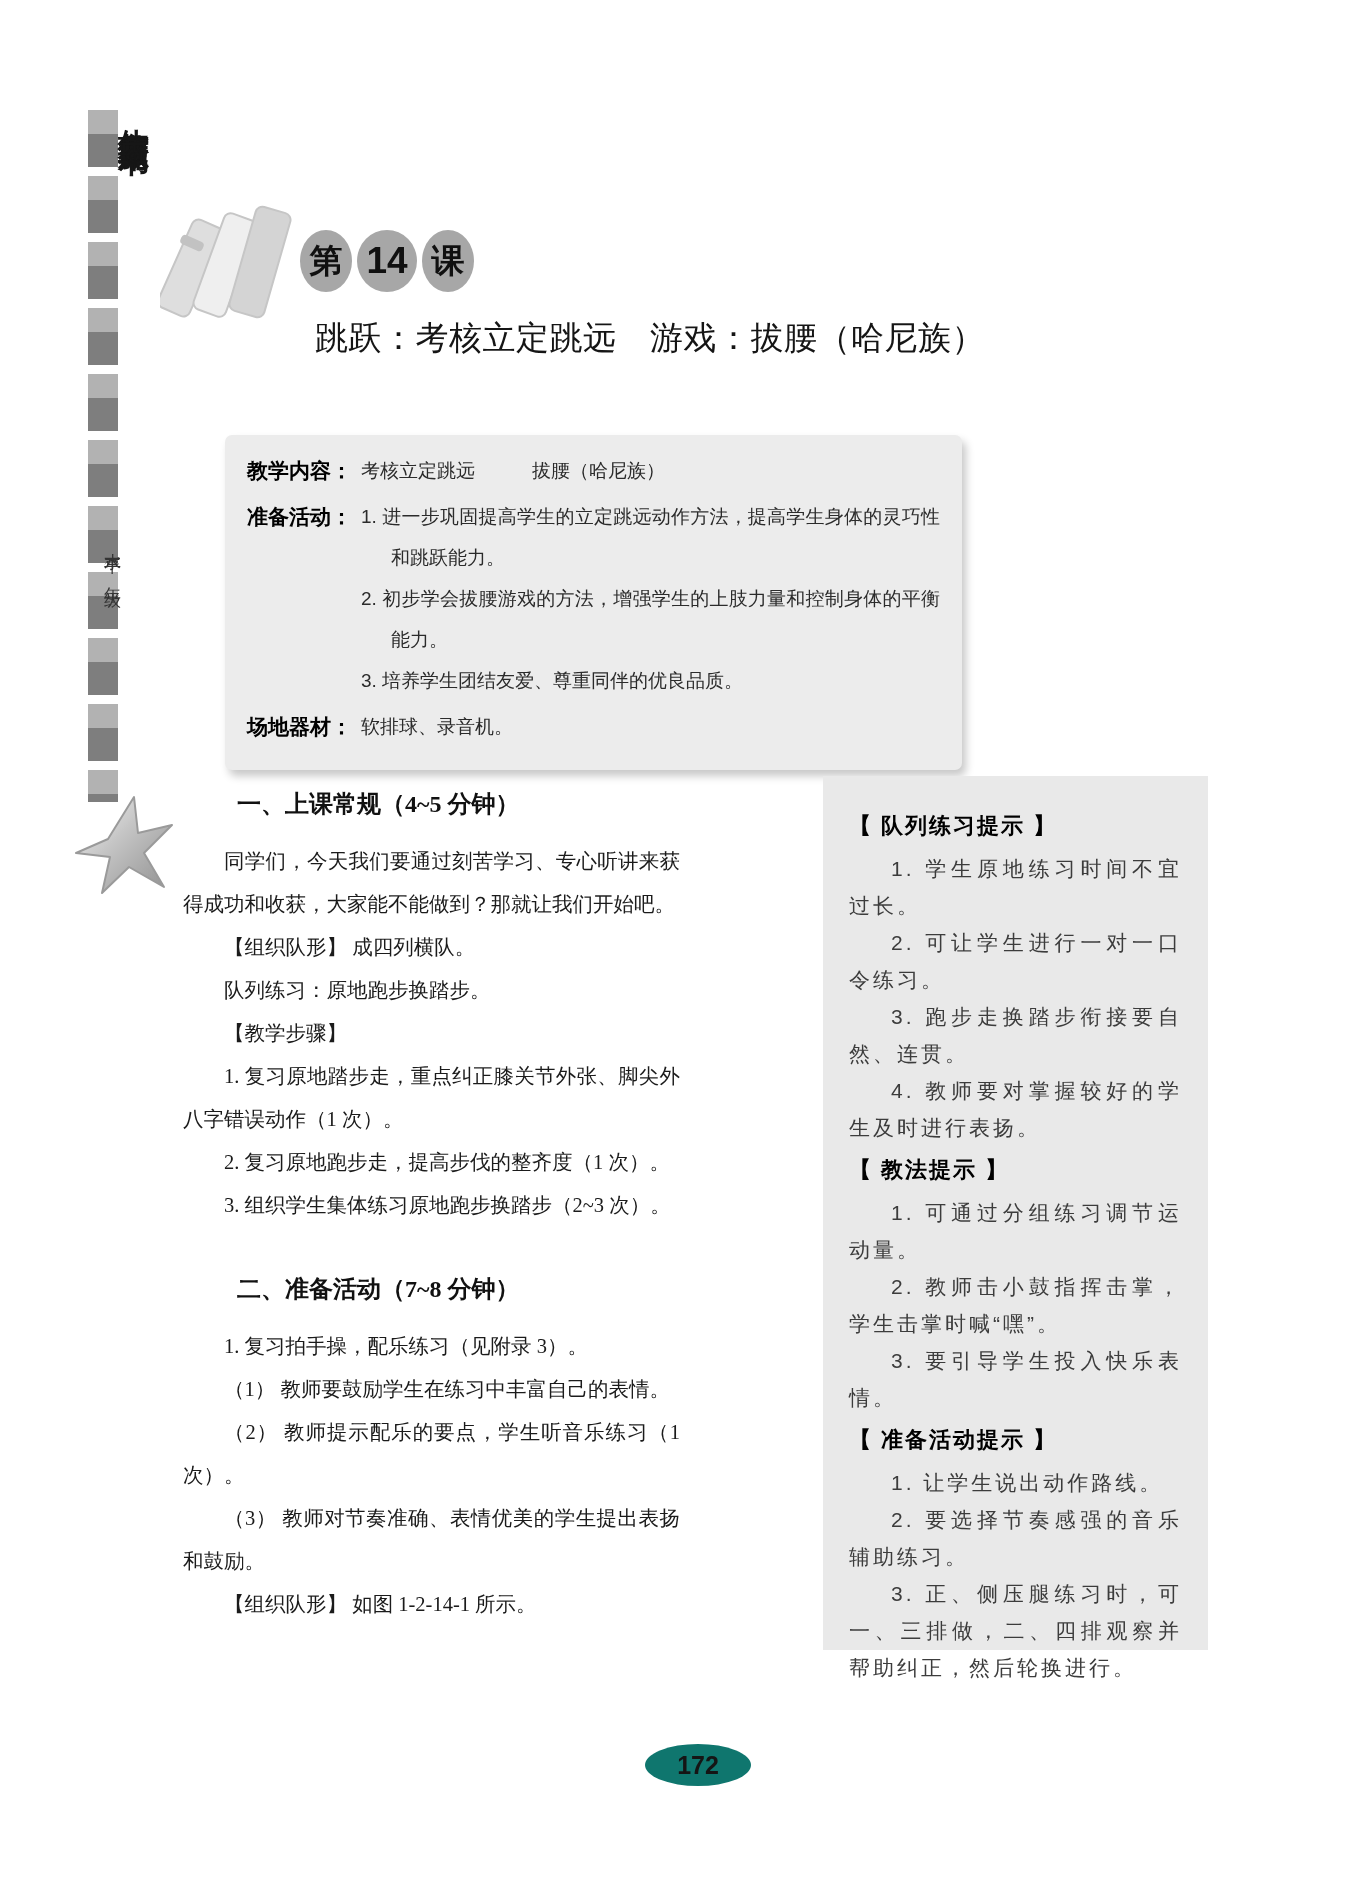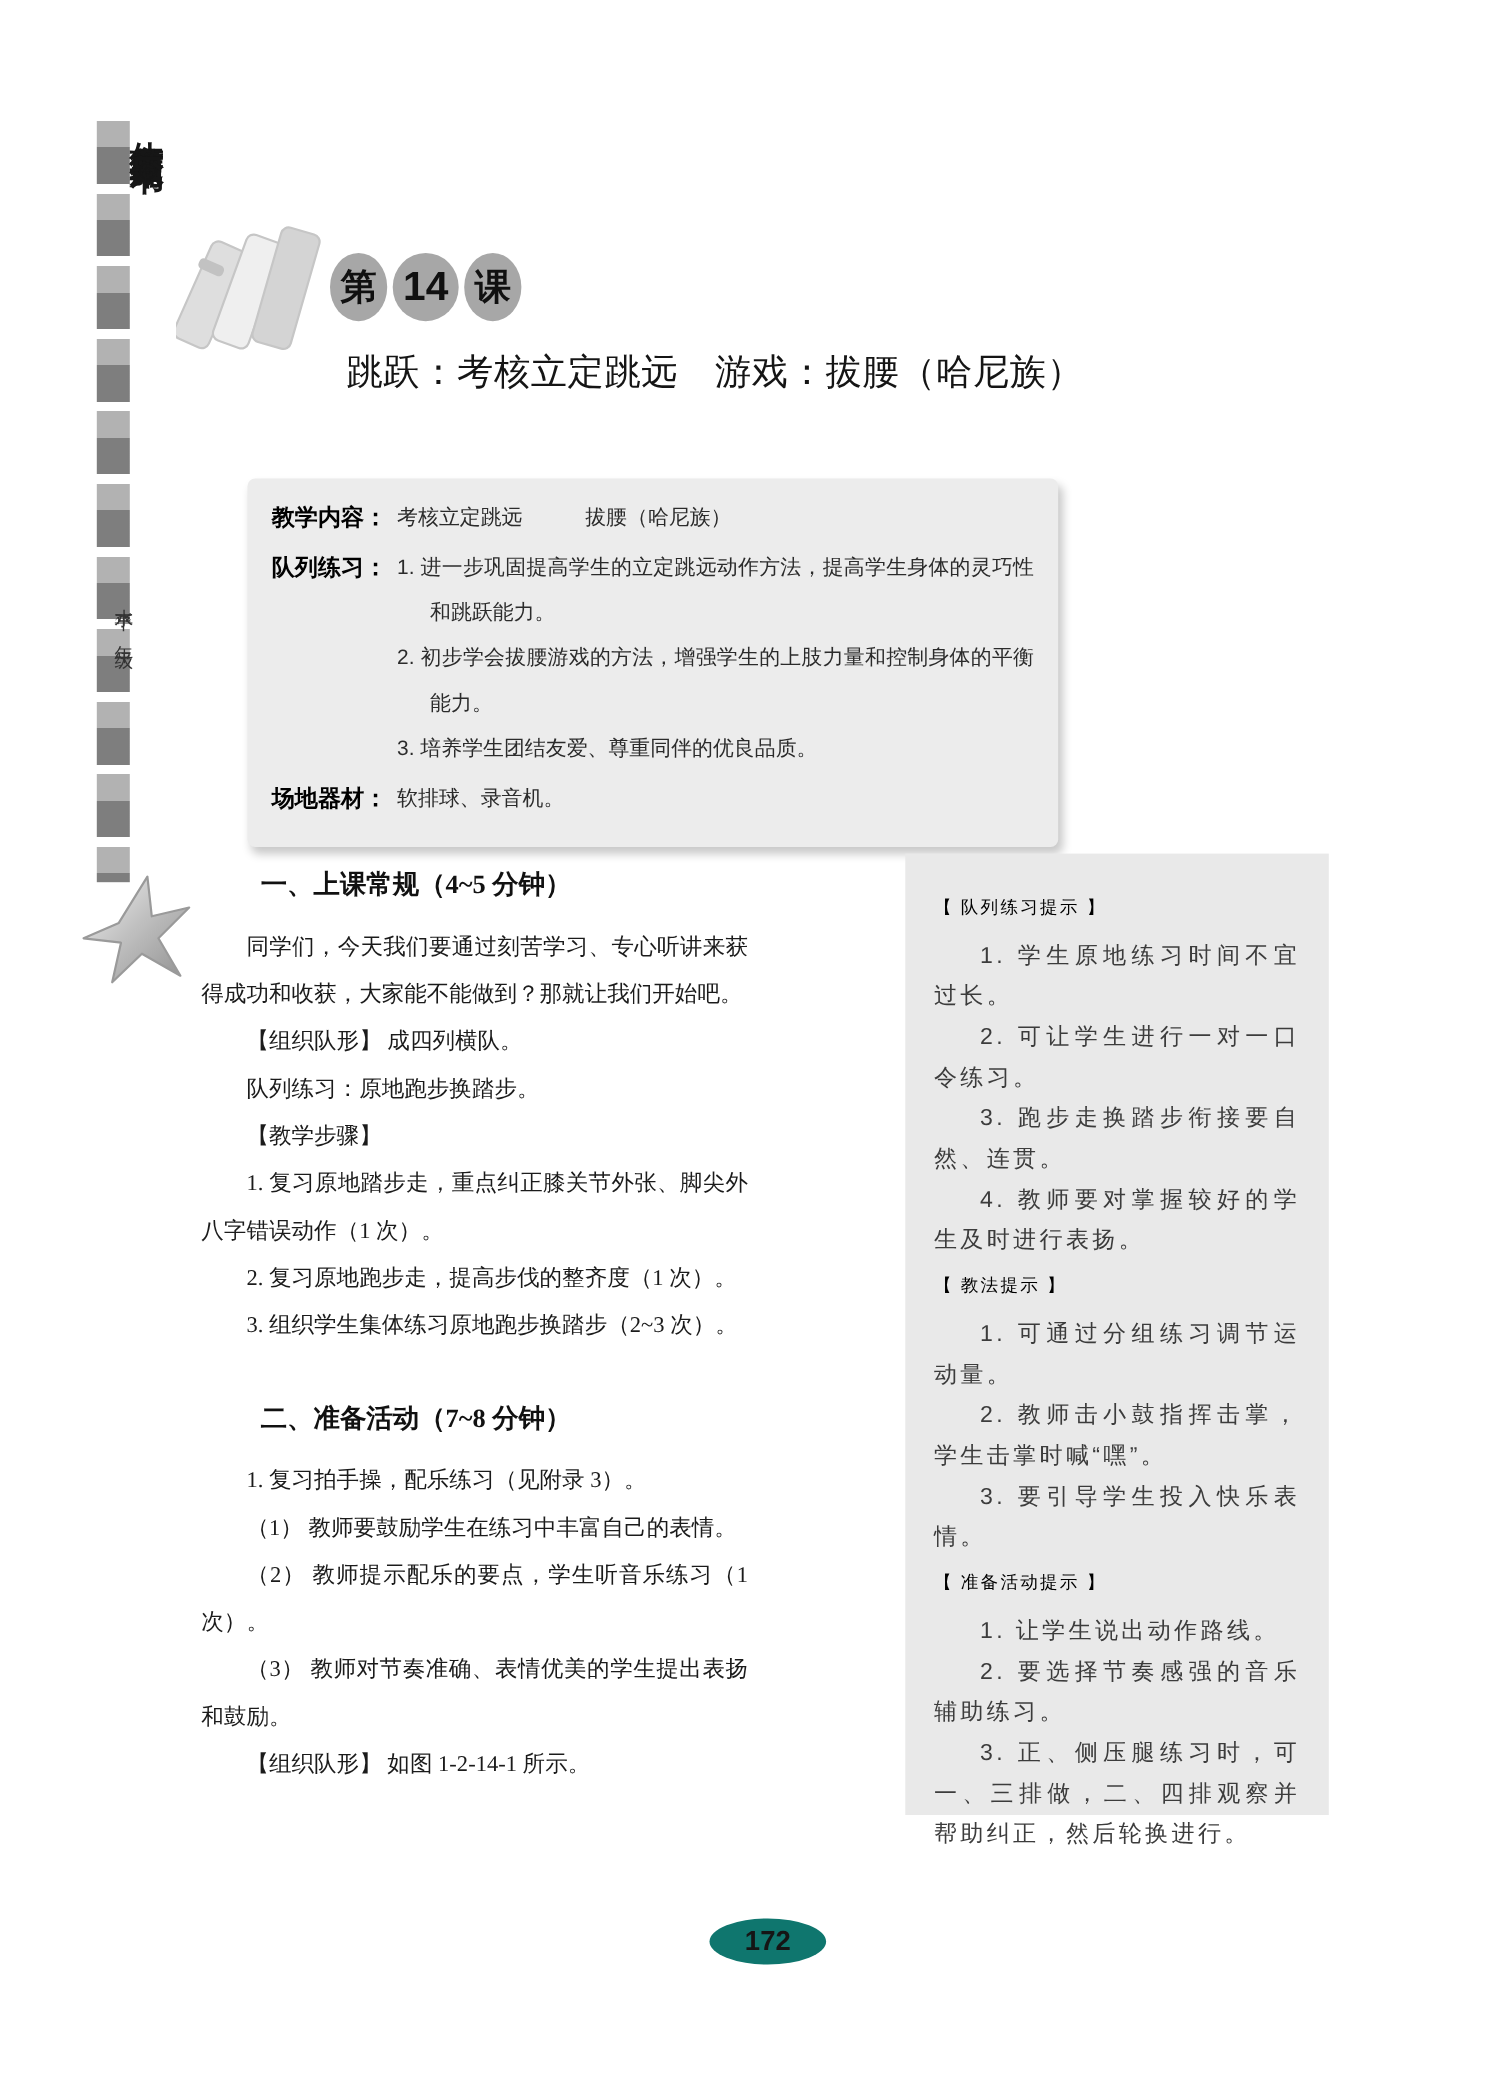--- a/index.html
+++ b/index.html
@@ -45,21 +45,21 @@
   .main-col{position:absolute;left:183px;top:788px;width:497px;}
   .main-col h2{font-size:24px;font-weight:700;margin:0 0 20px 54px;color:#111;white-space:nowrap;}
   .main-col h2.second{margin-top:46px;}
   .main-col p{margin:0;font-size:20.5px;line-height:43px;text-indent:2em;
     text-align:justify;color:#1b1b1b;}
 
   
   .tips{position:absolute;left:823px;top:776px;width:385px;height:874px;box-sizing:border-box;
     background:#e9e9e9;padding:26px 26px 0 26px;
     font-family:"Liberation Sans","DejaVu Sans",sans-serif;}
-  .tips h3{margin:2px 0;font-size:16px;font-weight:400;letter-spacing:2px;
+  .tips h3{margin:2px 0;font-size:22px;font-weight:700;letter-spacing:2px;
     line-height:44px;color:#000;white-space:nowrap;}
   .tips p{margin:0;font-size:21px;line-height:37px;letter-spacing:3px;
     text-indent:2em;text-align:justify;color:#3c3c3c;}
 
   
   .page-num{position:absolute;left:645px;top:1744px;width:106px;height:42px;
     border-radius:50%;background:#0f766e;display:flex;align-items:center;justify-content:center;
     font-family:"Liberation Sans","DejaVu Sans",sans-serif;font-weight:700;font-size:25px;color:#151515;}
 </style>
 </head>
@@ -102,21 +102,21 @@
   <h1 class="lesson-title">跳跃：考核立定跳远　游戏：拔腰（哈尼族）</h1>
 
   <section class="overview">
     <div class="ov-row">
       <span class="ov-label">教学内容：</span>
       <div class="ov-body">
           <p>考核立定跳远　　　拔腰（哈尼族）</p>
         </div>
     </div>
     <div class="ov-row">
-      <span class="ov-label">队列练习：</span>
+      <span class="ov-label">准备活动：</span>
       <div class="ov-body">
         <p>1. 进一步巩固提高学生的立定跳远动作方法，提高学生身体的灵巧性和跳跃能力。</p>
         <p>2. 初步学会拔腰游戏的方法，增强学生的上肢力量和控制身体的平衡能力。</p>
         <p>3. 培养学生团结友爱、尊重同伴的优良品质。</p>
       </div>
     </div>
     <div class="ov-row">
       <span class="ov-label">场地器材：</span>
       <div class="ov-body">
           <p>软排球、录音机。</p>

